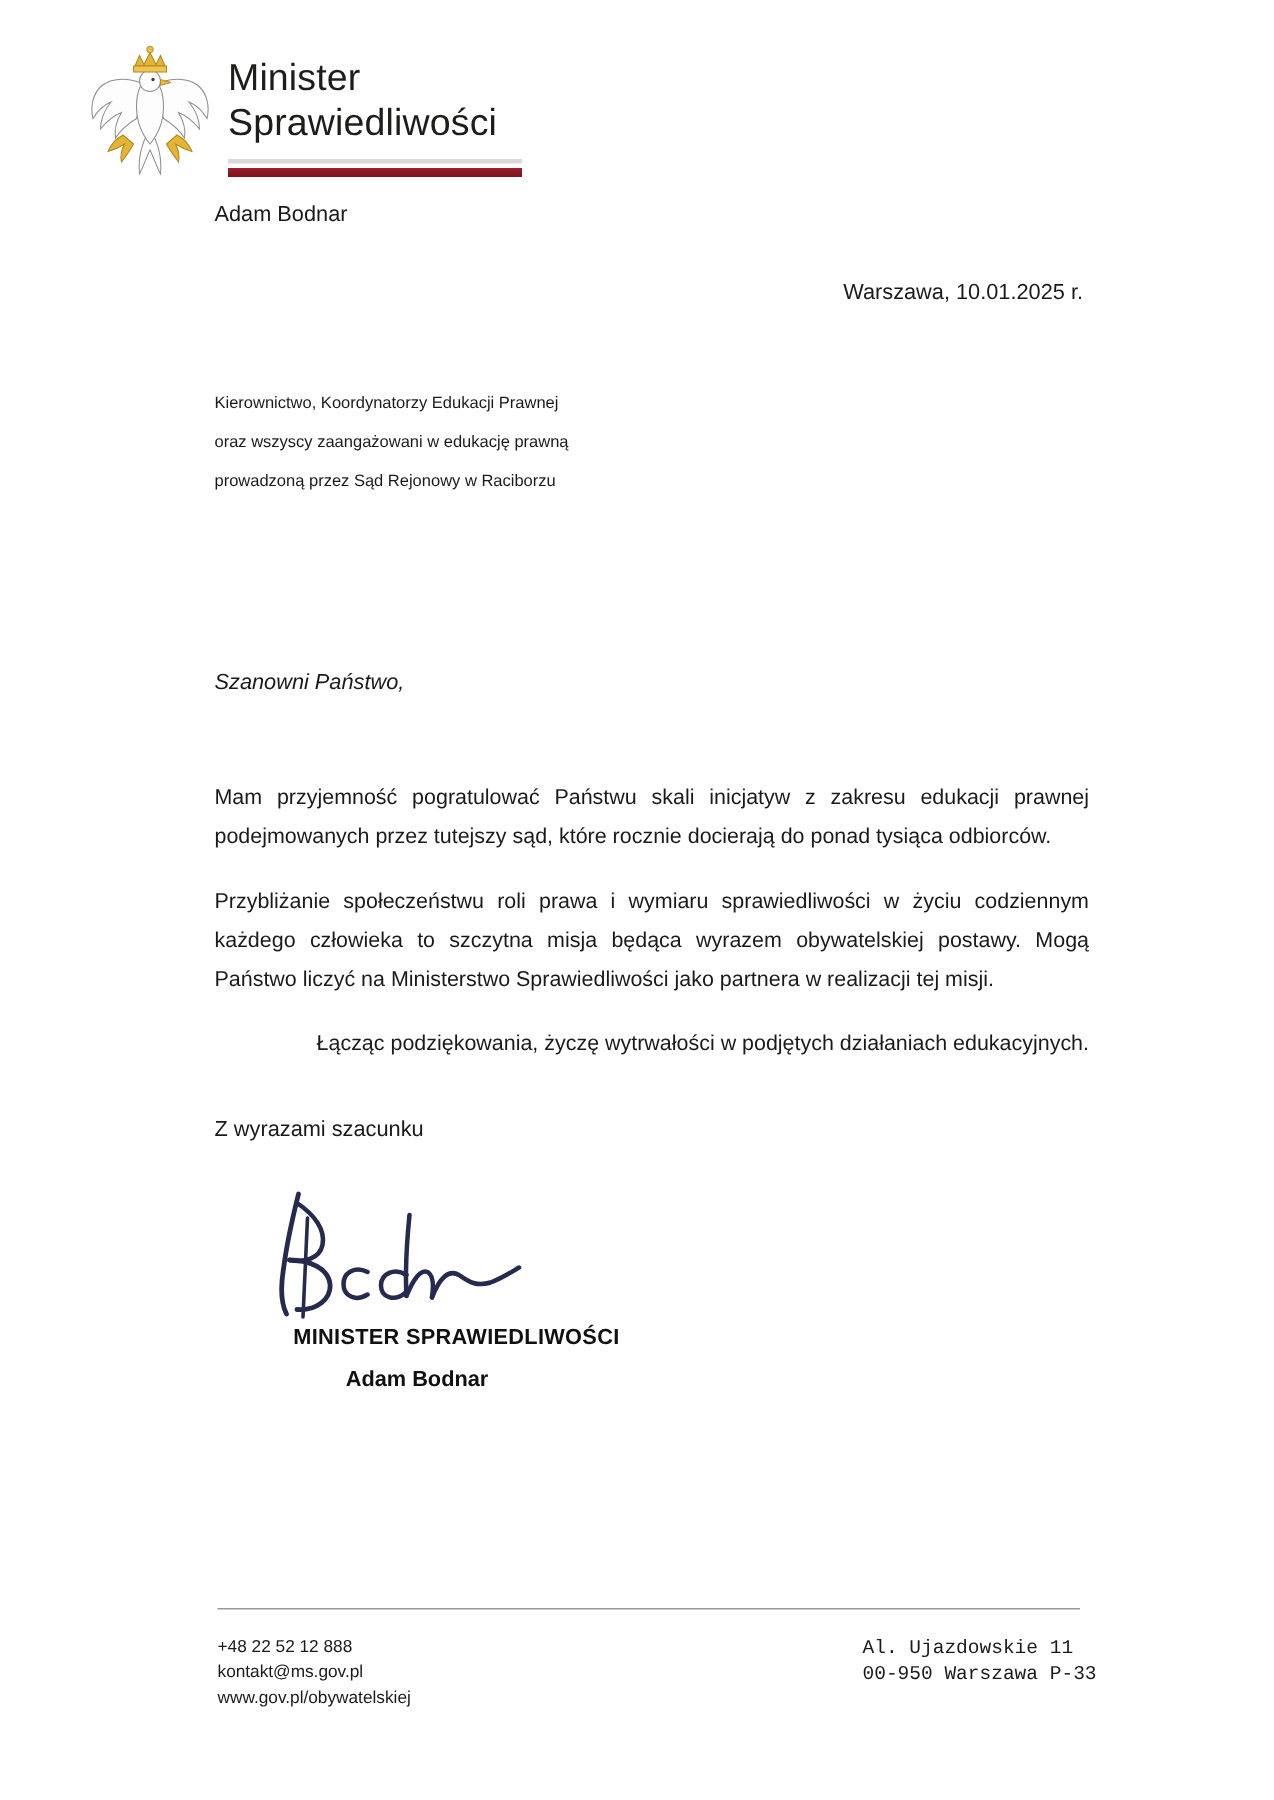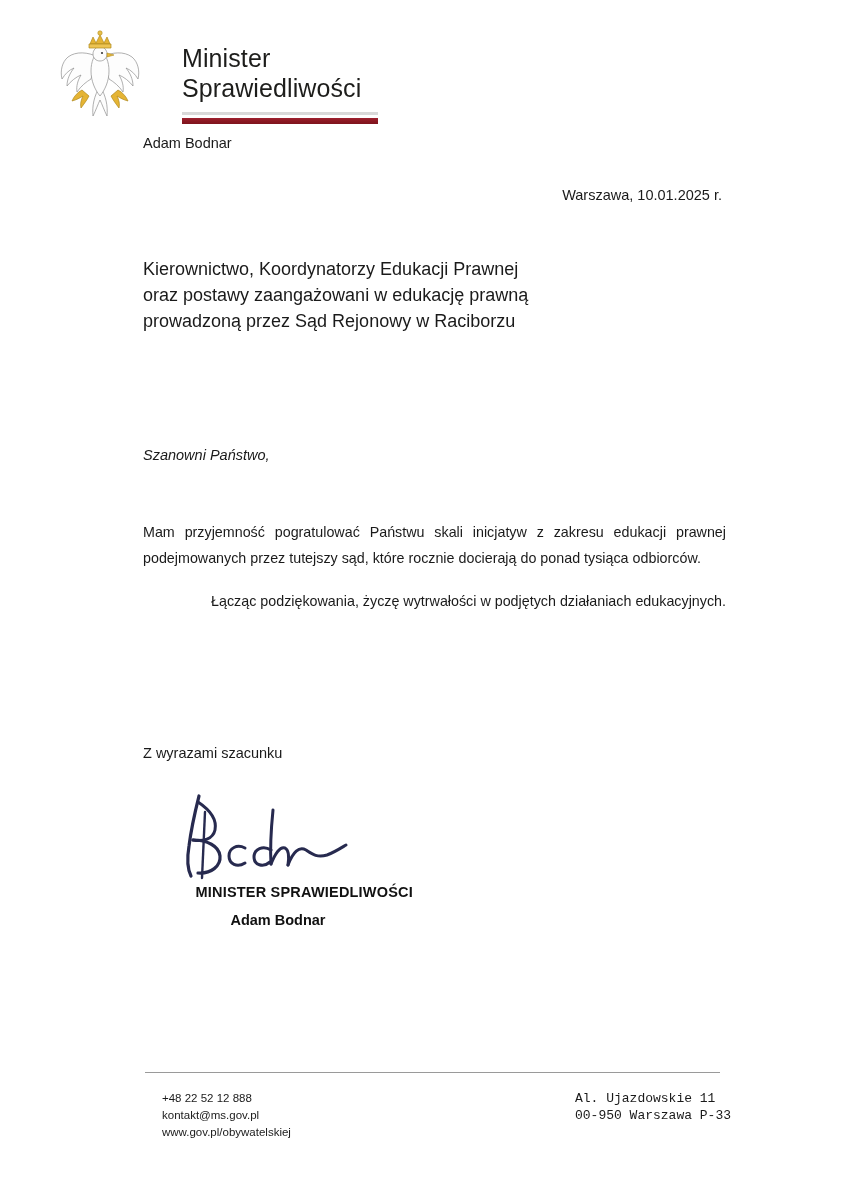--- a/index.html
+++ b/index.html
@@ -20,22 +20,21 @@
     background: #ffffff;
     overflow: hidden;
   }
 
   
   .letterhead {
     position: absolute;
     left: 52px;
     top: 24px;
     display: flex;
-    align-items: flex-end;
-    gap: 30px;
+    align-items: center;
   }
   .emblem {
     width: 96px;
     height: 100px;
     flex: 0 0 96px;
   }
   .emblem svg { display: block; width: 96px; height: 100px; }
 
   .lh-text {
     margin-left: 4px;
@@ -81,21 +80,21 @@
     font-size: 14.5px;
     color: #1a1a1a;
     white-space: nowrap;
   }
 
   
   .recipient {
     position: absolute;
     left: 143px;
     top: 256px;
-    font-size: 18px;
+    font-size: 11px;
     line-height: 26px;
     color: #1a1a1a;
   }
   .recipient div { white-space: nowrap; }
 
   
   .salutation {
     position: absolute;
     left: 143px;
     top: 447px;
@@ -168,21 +167,21 @@
   .footer-rule {
     position: absolute;
     left: 145px;
     top: 1072px;
     width: 575px;
     height: 1px;
     background: #9a9a9a;
   }
   .footer-left {
     position: absolute;
-    left: 162px;
+    left: 145px;
     top: 1090px;
     font-size: 11.5px;
     line-height: 17px;
     color: #1a1a1a;
   }
   .footer-right {
     position: absolute;
     left: 575px;
     top: 1090px;
     font-size: 13px;
@@ -245,28 +244,29 @@
       </div>
     </div>
   </div>
 
   <div class="minister-name">Adam Bodnar</div>
 
   <div class="date-line">Warszawa, 10.01.2025 r.</div>
 
   <div class="recipient">
     <div>Kierownictwo, Koordynatorzy Edukacji Prawnej</div>
-    <div>oraz postawy zaangażowani w edukację prawną</div>
+    <div>oraz wszyscy zaangażowani w edukację prawną</div>
     <div>prowadzoną przez Sąd Rejonowy w Raciborzu</div>
   </div>
 
   <div class="salutation">Szanowni Państwo,</div>
 
   <div class="body-block">
     <p class="para">Mam przyjemność pogratulować Państwu skali inicjatyw z zakresu edukacji prawnej podejmowanych przez tutejszy sąd, które rocznie docierają do ponad tysiąca odbiorców.</p>
+    <p class="para">Przybliżanie społeczeństwu roli prawa i wymiaru sprawiedliwości w życiu codziennym każdego człowieka to szczytna misja będąca wyrazem obywatelskiej postawy. Mogą Państwo liczyć na Ministerstwo Sprawiedliwości jako partnera w realizacji tej misji.</p>
     <p class="para nojust">Łącząc podziękowania, życzę wytrwałości w podjętych działaniach edukacyjnych.</p>
   </div>
 
   <div class="closing">Z wyrazami szacunku</div>
 
   <div class="sig-wrap">
     <div class="sig-ink">
       <svg viewBox="0 0 200 95" xmlns="http://www.w3.org/2000/svg" aria-hidden="true">
         <g fill="none" stroke="#272a4f" stroke-linecap="round" stroke-linejoin="round">
 

